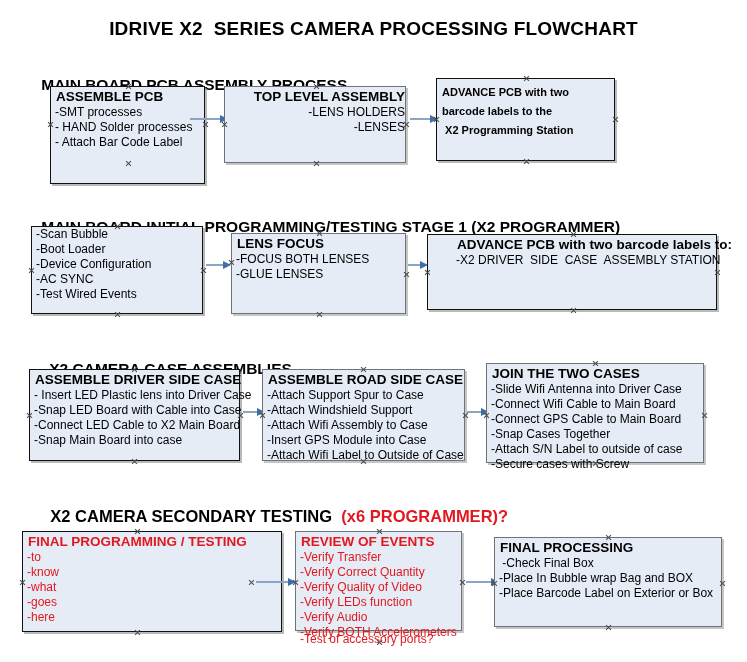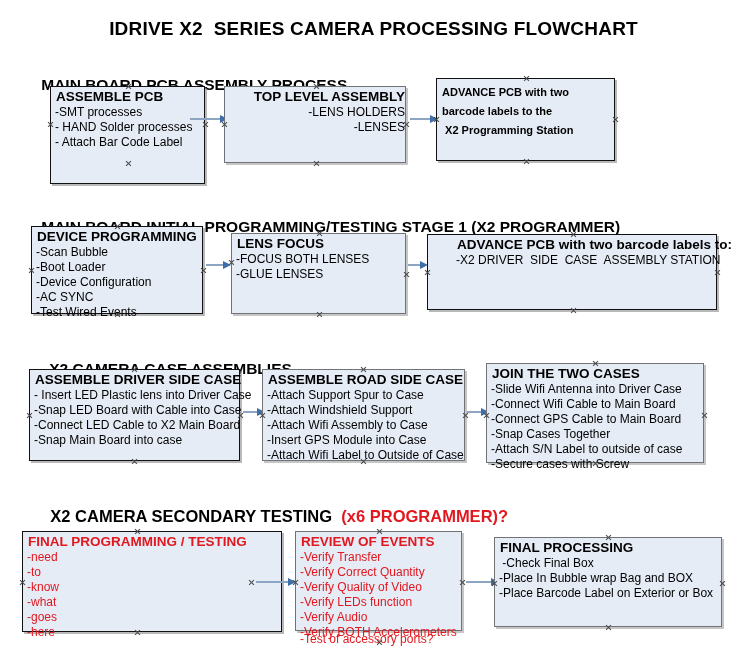--- a/index.html
+++ b/index.html
@@ -177,21 +177,20 @@
     <span class="hx" style="left:86px; top:79px;"></span>
     <span class="hx" style="left:-4px; top:37px;"></span>
     <span class="hx" style="left:175px; top:37px;"></span>
   </div>
 
   <div class="section-title" style="left:24px; top:200px;">
     <span>MAIN BOARD INITIAL PROGRAMMING/TESTING STAGE 1 (X2 PROGRAMMER)</span>
   </div>
 
   <div class="fbox" style="left:31px; top:226px; width:172px; height:88px;">
-    <div class="btitle">DEVICE PROGRAMMING</div>
     <div class="bline">-Scan Bubble</div>
     <div class="bline">-Boot Loader</div>
     <div class="bline">-Device Configuration</div>
     <div class="bline">-AC SYNC</div>
     <div class="bline">-Test Wired Events</div>
     <span class="hx" style="left:82px; top:-4px;"></span>
     <span class="hx" style="left:82px; top:84px;"></span>
     <span class="hx" style="left:-4px; top:40px;"></span>
     <span class="hx" style="left:168px; top:40px;"></span>
   </div>
@@ -277,21 +276,20 @@
     <span class="hx" style="left:-4px; top:48px;"></span>
     <span class="hx" style="left:214px; top:48px;"></span>
   </div>
 
   <div class="section-title" style="left:32px; top:488px; font-size:16.5px;">
     <span>X2 CAMERA SECONDARY TESTING  </span><span class="accent">(x6 PROGRAMMER)?</span>
   </div>
 
   <div class="fbox red-text" style="left:22px; top:531px; width:260px; height:101px;">
     <div class="btitle">FINAL PROGRAMMING / TESTING</div>
-    <div class="bline">-need</div>
     <div class="bline">-to</div>
     <div class="bline">-know</div>
     <div class="bline">-what</div>
     <div class="bline">-goes</div>
     <div class="bline">-here</div>
     <span class="hx" style="left:111px; top:-4px;"></span>
     <span class="hx" style="left:111px; top:97px;"></span>
     <span class="hx" style="left:-4px; top:47px;"></span>
     <span class="hx" style="left:225px; top:47px;"></span>
   </div>

